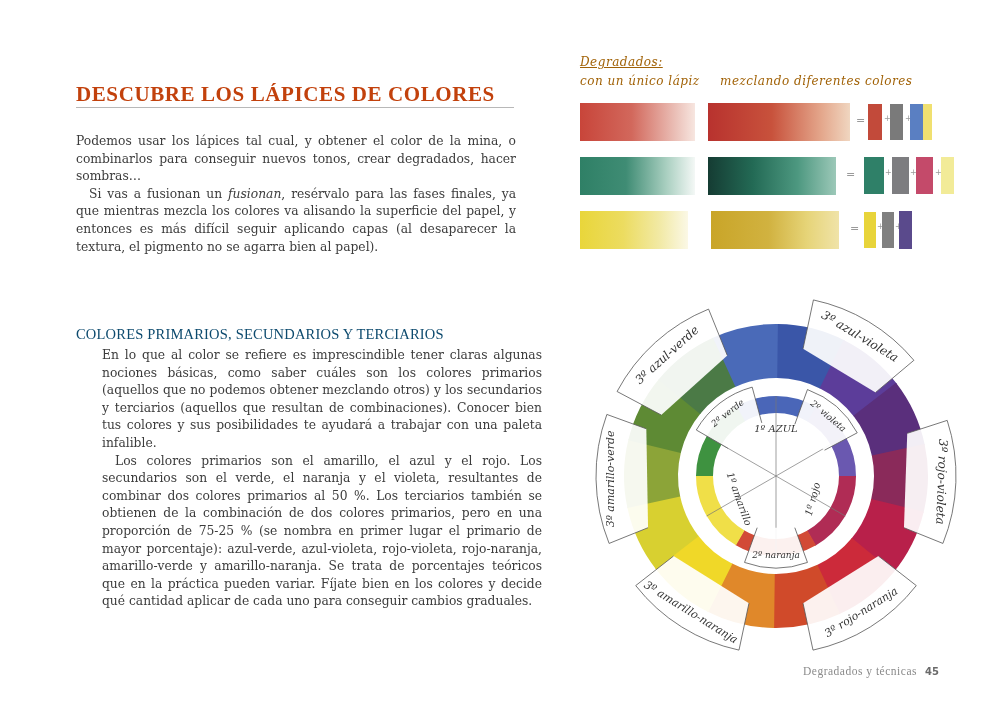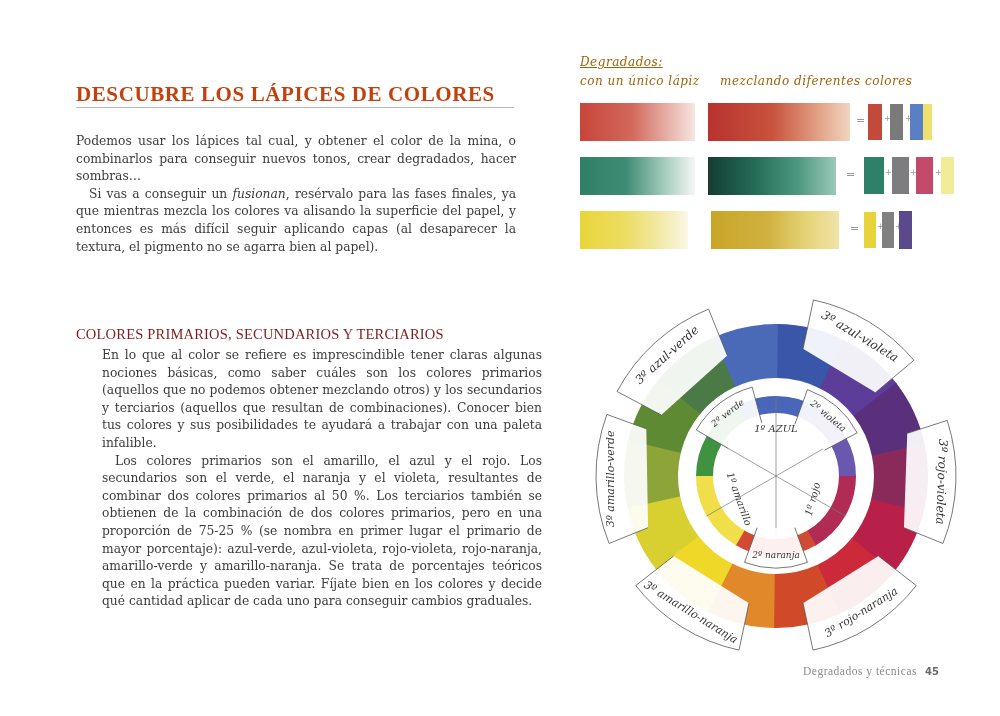--- a/index.html
+++ b/index.html
@@ -12,21 +12,21 @@
            border-bottom: 1px solid #b8b8b8; line-height: 24px; }
 
   .body-text { position: absolute; left: 76px; width: 440px;
                font-family: "DejaVu Serif", serif; font-size: 12.3px; line-height: 17.6px;
                color: #3c3c3c; text-align: justify; }
   .body-text p { margin: 0; }
   .body-text p.indent { text-indent: 13px; }
   .sec1 { top: 133px; }
   .subtitle { position: absolute; left: 76px; top: 326px; margin: 0;
               font-family: "Liberation Serif", serif; font-size: 14.5px; letter-spacing: 0.2px;
-              font-weight: normal; color: #7f1d1d; }
+              font-weight: normal; color: #0c4a6e; }
   .sec2 { top: 347px; margin-left: 26px; }
 
   .footer { position: absolute; left: 803px; top: 665px; font-family: "Liberation Serif", serif;
             font-size: 11.5px; color: #8a8a8a; letter-spacing: 0.5px; }
   .footer .pg { font-family: "DejaVu Sans", sans-serif; font-weight: bold; font-size: 10px;
                 color: #6a6a6a; margin-left: 8px; letter-spacing: 0; }
 
   
   .hand { position: absolute; font-family: "DejaVu Serif", serif; font-style: italic;
           color: #a16207; font-size: 12px; letter-spacing: 0.5px; }
@@ -40,21 +40,21 @@
   .wheel svg { width: 370px; height: 370px; }
   .wheel text { font-family: "DejaVu Serif", serif; font-style: italic; fill: #333; }
 </style>
 </head>
 <body>
 
 <h1 class="title">DESCUBRE LOS LÁPICES DE COLORES</h1>
 
 <div class="body-text sec1">
   <p>Podemos usar los lápices tal cual, y obtener el color de la mina, o combinarlos para conseguir nuevos tonos, crear degradados, hacer sombras…</p>
-  <p class="indent"><span>Si vas a conseguir un </span><em>fusionan</em><span>, resérvalo para las fases finales, ya que mientras mezcla los colores va alisando la superficie del papel, y entonces es más difícil seguir aplicando capas (al desaparecer la textura, el pigmento no se agarra bien al papel).</span></p>
+  <p class="indent"><span>Si vas a fusionan un </span><em>fusionan</em><span>, resérvalo para las fases finales, ya que mientras mezcla los colores va alisando la superficie del papel, y entonces es más difícil seguir aplicando capas (al desaparecer la textura, el pigmento no se agarra bien al papel).</span></p>
 </div>
 
 <h2 class="subtitle">COLORES PRIMARIOS, SECUNDARIOS Y TERCIARIOS</h2>
 
 <div class="body-text sec2">
   <p>En lo que al color se refiere es imprescindible tener claras algunas nociones básicas, como saber cuáles son los colores primarios (aquellos que no podemos obtener mezclando otros) y los secundarios y terciarios (aquellos que resultan de combinaciones). Conocer bien tus colores y sus posibilidades te ayudará a trabajar con una paleta infalible.</p>
   <p class="indent">Los colores primarios son el amarillo, el azul y el rojo. Los secundarios son el verde, el naranja y el violeta, resultantes de combinar dos colores primarios al 50 %. Los terciarios también se obtienen de la combinación de dos colores primarios, pero en una proporción de 75-25 % (se nombra en primer lugar el primario de mayor porcentaje): azul-verde, azul-violeta, rojo-violeta, rojo-naranja, amarillo-verde y amarillo-naranja. Se trata de porcentajes teóricos que en la práctica pueden variar. Fíjate bien en los colores y decide qué cantidad aplicar de cada uno para conseguir cambios graduales.</p>
 </div>
 
 <div class="footer">

